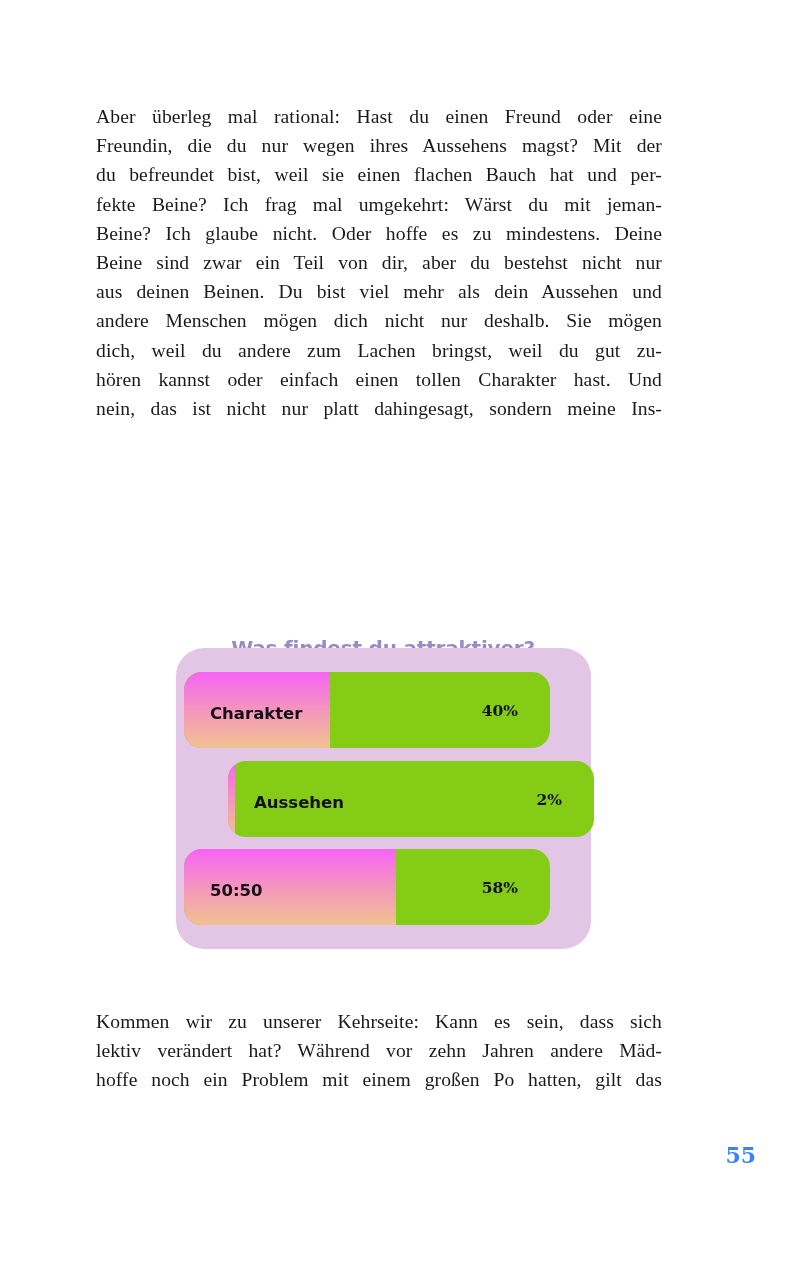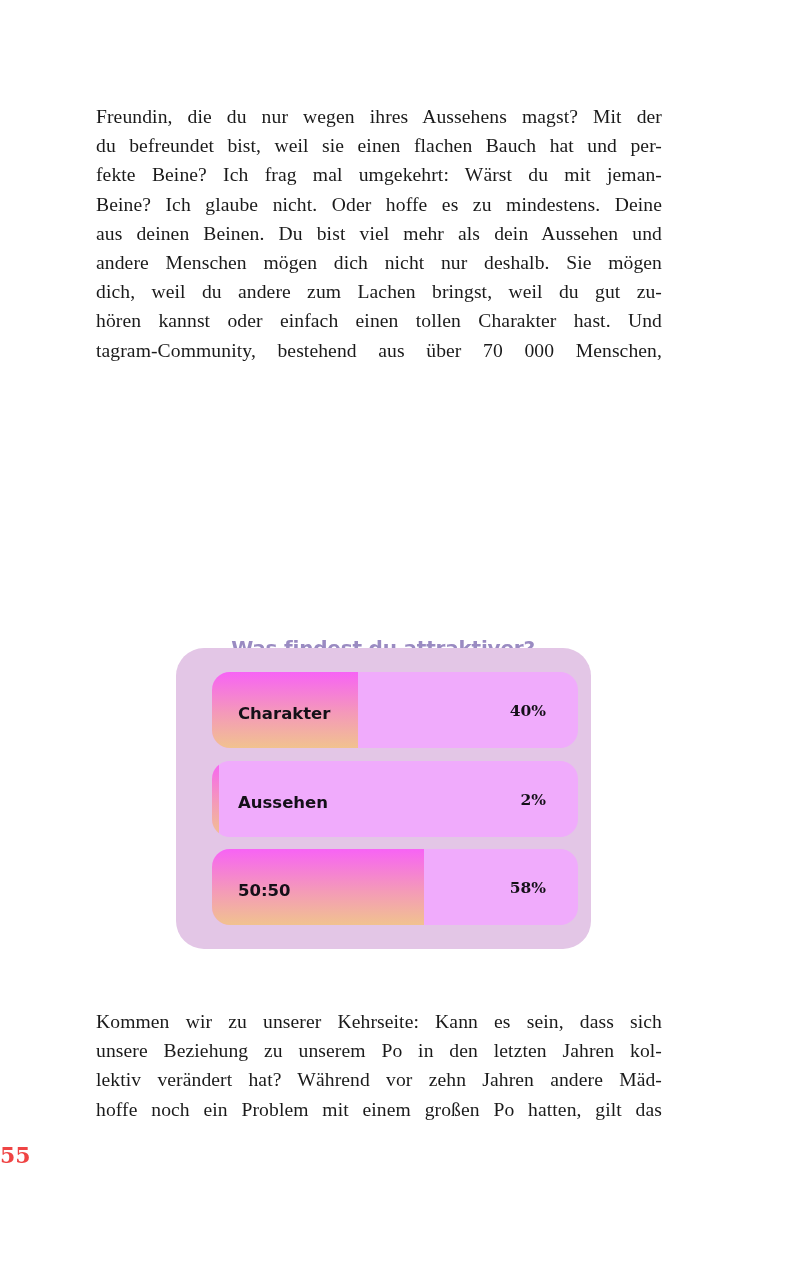--- a/index.html
+++ b/index.html
@@ -45,23 +45,23 @@
     }
     .poll-card {
       position: absolute;
       left: 176px; top: 648px;
       width: 415px; height: 301px;
       background: #e3c6e6;
       border-radius: 28px;
     }
     .poll-bar {
       position: absolute;
-      left: 36px;
+      left: 8px;
       width: 366px; height: 76px;
-      background: #f0abfc;
+      background: #84cc16;
       border-radius: 18px;
       overflow: hidden;
     }
     .poll-fill {
       position: absolute; left: 0; top: 0; bottom: 0;
       background: linear-gradient(to bottom, #f763f5 0%, #f49ab8 55%, #f1c28f 100%);
     }
     .poll-label {
       position: absolute;
       left: 26px; top: 0; bottom: 0;
@@ -78,62 +78,63 @@
       display: flex; align-items: center;
       font-family: "DejaVu Serif", "Liberation Serif", serif;
       font-weight: bold;
       font-size: 15.5px;
       color: #141018;
     }
     .page-number {
       position: absolute;
       left: 0; width: 756px;
       top: 1142px;
-      text-align: left;
+      text-align: right;
       font-family: "DejaVu Serif", "Liberation Serif", serif;
       font-weight: bold;
       font-size: 22px;
-      color: #ef4444;
+      color: #3b82f6;
     }
   </style>
 </head>
 <body>
 
 <div class="text-block" id="para1">
+  <span class="line">Aber überleg mal rational: Hast du einen Freund oder eine</span>
   <span class="line">Freundin, die du nur wegen ihres Aussehens magst? Mit der</span>
   <span class="line">du befreundet bist, weil sie einen flachen Bauch hat und per-</span>
   <span class="line">fekte Beine? Ich frag mal umgekehrt: Wärst du mit jeman-</span>
   <span class="line">Beine? Ich glaube nicht. Oder hoffe es zu mindestens. Deine</span>
+  <span class="line">Beine sind zwar ein Teil von dir, aber du bestehst nicht nur</span>
   <span class="line">aus deinen Beinen. Du bist viel mehr als dein Aussehen und</span>
   <span class="line">andere Menschen mögen dich nicht nur deshalb. Sie mögen</span>
   <span class="line">dich, weil du andere zum Lachen bringst, weil du gut zu-</span>
   <span class="line">hören kannst oder einfach einen tollen Charakter hast. Und</span>
-  <span class="line">tagram-Community, bestehend aus über 70 000 Menschen,</span>
+  <span class="line">nein, das ist nicht nur platt dahingesagt, sondern meine Ins-</span>
 </div>
 
 <div class="poll-title">Was findest du attraktiver?</div>
 
 <div class="poll-card">
   <div class="poll-bar" style="top:24px;">
     <div class="poll-fill" style="width: 40%;"></div>
     <span class="poll-label">Charakter</span>
     <span class="poll-pct">40%</span>
   </div>
-  <div class="poll-bar" style="top:113px;">
+  <div class="poll-bar" style="top:113px;margin-left:44px;">
     <div class="poll-fill" style="width: 2%;"></div>
     <span class="poll-label">Aussehen</span>
     <span class="poll-pct">2%</span>
   </div>
   <div class="poll-bar" style="top:201px;">
     <div class="poll-fill" style="width: 58%;"></div>
     <span class="poll-label">50:50</span>
     <span class="poll-pct">58%</span>
   </div>
 </div>
 
 <div class="text-block" id="para2">
   <span class="line">Kommen wir zu unserer Kehrseite: Kann es sein, dass sich</span>
-  <span class="line">unsere Beziehung zu unserem Po in den letzten Jahren kol-</span>
   <span class="line">lektiv verändert hat? Während vor zehn Jahren andere Mäd-</span>
   <span class="line">hoffe noch ein Problem mit einem großen Po hatten, gilt das</span>
 </div>
 
 <div class="page-number">55</div>
 
 </body></html>

